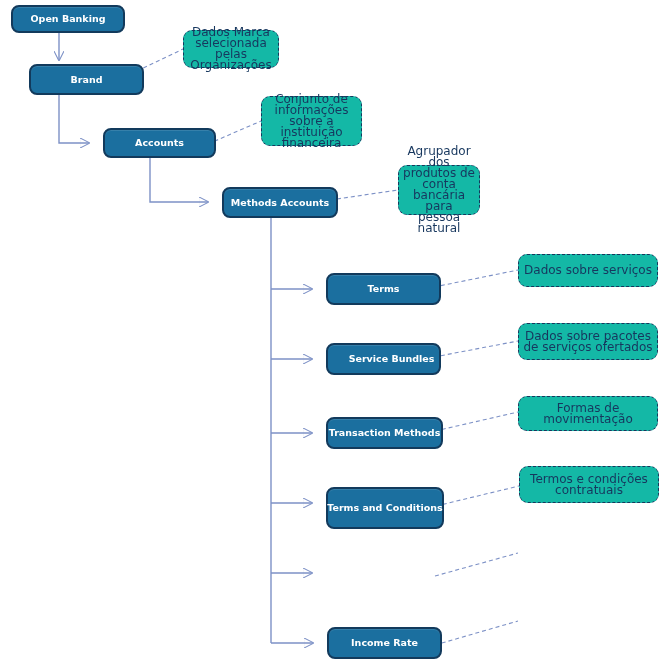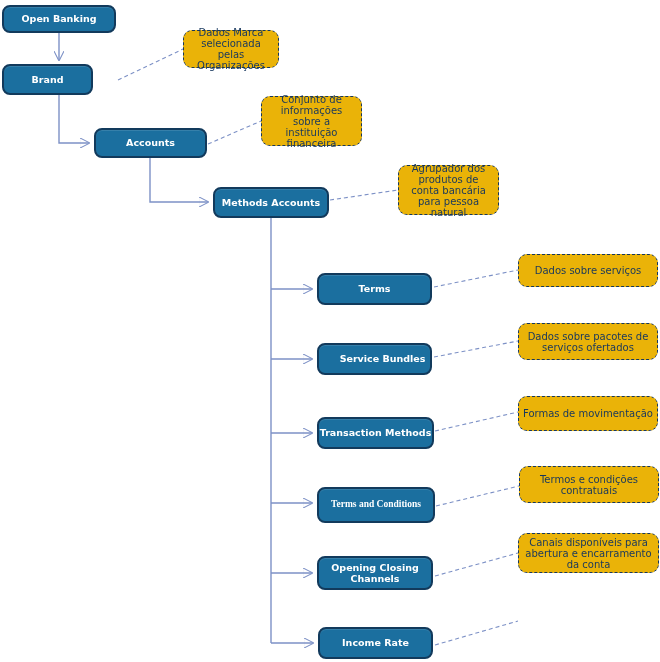--- a/index.html
+++ b/index.html
@@ -20,29 +20,29 @@
     position:absolute;box-sizing:border-box;
     background:linear-gradient(180deg,var(--node-fill) 0%,var(--node-fill) 100%);
     border:2.5px solid var(--node-border);
     border-radius:8px;
     color:var(--node-text);
     font-weight:bold;font-size:9.5px;line-height:11.5px;
     display:flex;align-items:center;justify-content:center;text-align:center;
     box-shadow:inset 0 1px 0 rgba(255,255,255,0.12);
     padding:1px 2px;
   }
-  .node.nowrap{white-space:nowrap;}
+  .node.nowrap{white-space:nowrap;margin-left:9px;}
   .annotation{
     position:absolute;box-sizing:border-box;
     border:1px dashed var(--ann-border);
     border-radius:9px;
     color:var(--ann-text);
-    font-size:10px;line-height:11px;
+    font-size:12px;line-height:11px;
     display:flex;align-items:center;justify-content:center;text-align:center;
-    padding:3px 4px;background:#eab308;
+    padding:3px 4px;background:#14b8a6;
   }
   svg path,svg line{stroke:var(--connector);fill:none;}
   svg .solid{stroke-width:1.4;}
   svg .dashed{stroke-width:1.1;stroke-dasharray:4 3;}
 </style>
 </head>
 <body>
 
 <div class="canvas">
 
@@ -69,32 +69,30 @@
     <path class="dashed" d="M330 200 L398 190"></path>
     <path class="dashed" d="M434 287 L518 270"></path>
     <path class="dashed" d="M434 357 L518 341"></path>
     <path class="dashed" d="M435 431 L518 412"></path>
     <path class="dashed" d="M436 506 L519 486"></path>
     <path class="dashed" d="M435 576 L518 553"></path>
     <path class="dashed" d="M435 645 L518 621"></path>
   </svg>
 
   <div class="node nowrap" style="left:2px;top:5px;width:114px;height:28px;">Open Banking</div>
-  <div class="node nowrap" style="left:2px;top:64px;width:91px;height:31px;">Brand</div>
+  <div class="node nowrap" style="left:20px;top:64px;width:115px;height:31px;">Brand</div>
   <div class="node nowrap" style="left:94px;top:128px;width:113px;height:30px;">Accounts</div>
   <div class="node nowrap" style="left:213px;top:187px;width:116px;height:31px;">Methods Accounts</div>
   <div class="node nowrap" style="left:317px;top:273px;width:115px;height:32px;">Terms</div>
   <div class="node nowrap" style="left:317px;top:343px;width:115px;height:32px;padding-left:18px;">Service Bundles</div>
   <div class="node nowrap" style="left:317px;top:417px;width:117px;height:32px;">Transaction Methods</div>
-  <div class="node nowrap" style="left:317px;top:487px;width:118px;height:36px;font-family:Liberation Serif, serif;">Terms and Conditions</div>
-  <div class="node" style="left:317px;top:556px;width:116px;height:34px;">Opening Closing Channels</div>
+  <div class="node nowrap" style="left:317px;top:487px;width:118px;height:42px;">Terms and Conditions</div>
   <div class="node nowrap" style="left:318px;top:627px;width:115px;height:32px;">Income Rate</div>
 
   <div class="annotation" style="left:183px;top:30px;width:96px;height:38px;">Dados Marca selecionada pelas Organizações</div>
   <div class="annotation" style="left:261px;top:96px;width:101px;height:50px;">Conjunto de informações sobre a instituição financeira</div>
-  <div class="annotation" style="left:398px;top:165px;width:101px;height:50px;">Agrupador dos produtos de conta bancária para pessoa natural</div>
+  <div class="annotation" style="left:398px;top:165px;width:82px;height:50px;">Agrupador dos produtos de conta bancária para pessoa natural</div>
   <div class="annotation" style="left:518px;top:254px;width:140px;height:33px;">Dados sobre serviços</div>
   <div class="annotation" style="left:518px;top:323px;width:140px;height:37px;">Dados sobre pacotes de serviços ofertados</div>
   <div class="annotation" style="left:518px;top:396px;width:140px;height:35px;">Formas de movimentação</div>
   <div class="annotation" style="left:519px;top:466px;width:140px;height:37px;">Termos e condições contratuais</div>
-  <div class="annotation" style="left:518px;top:533px;width:141px;height:40px;">Canais disponíveis para abertura e encarramento da conta</div>
 
 </div>
 
 </body></html>

